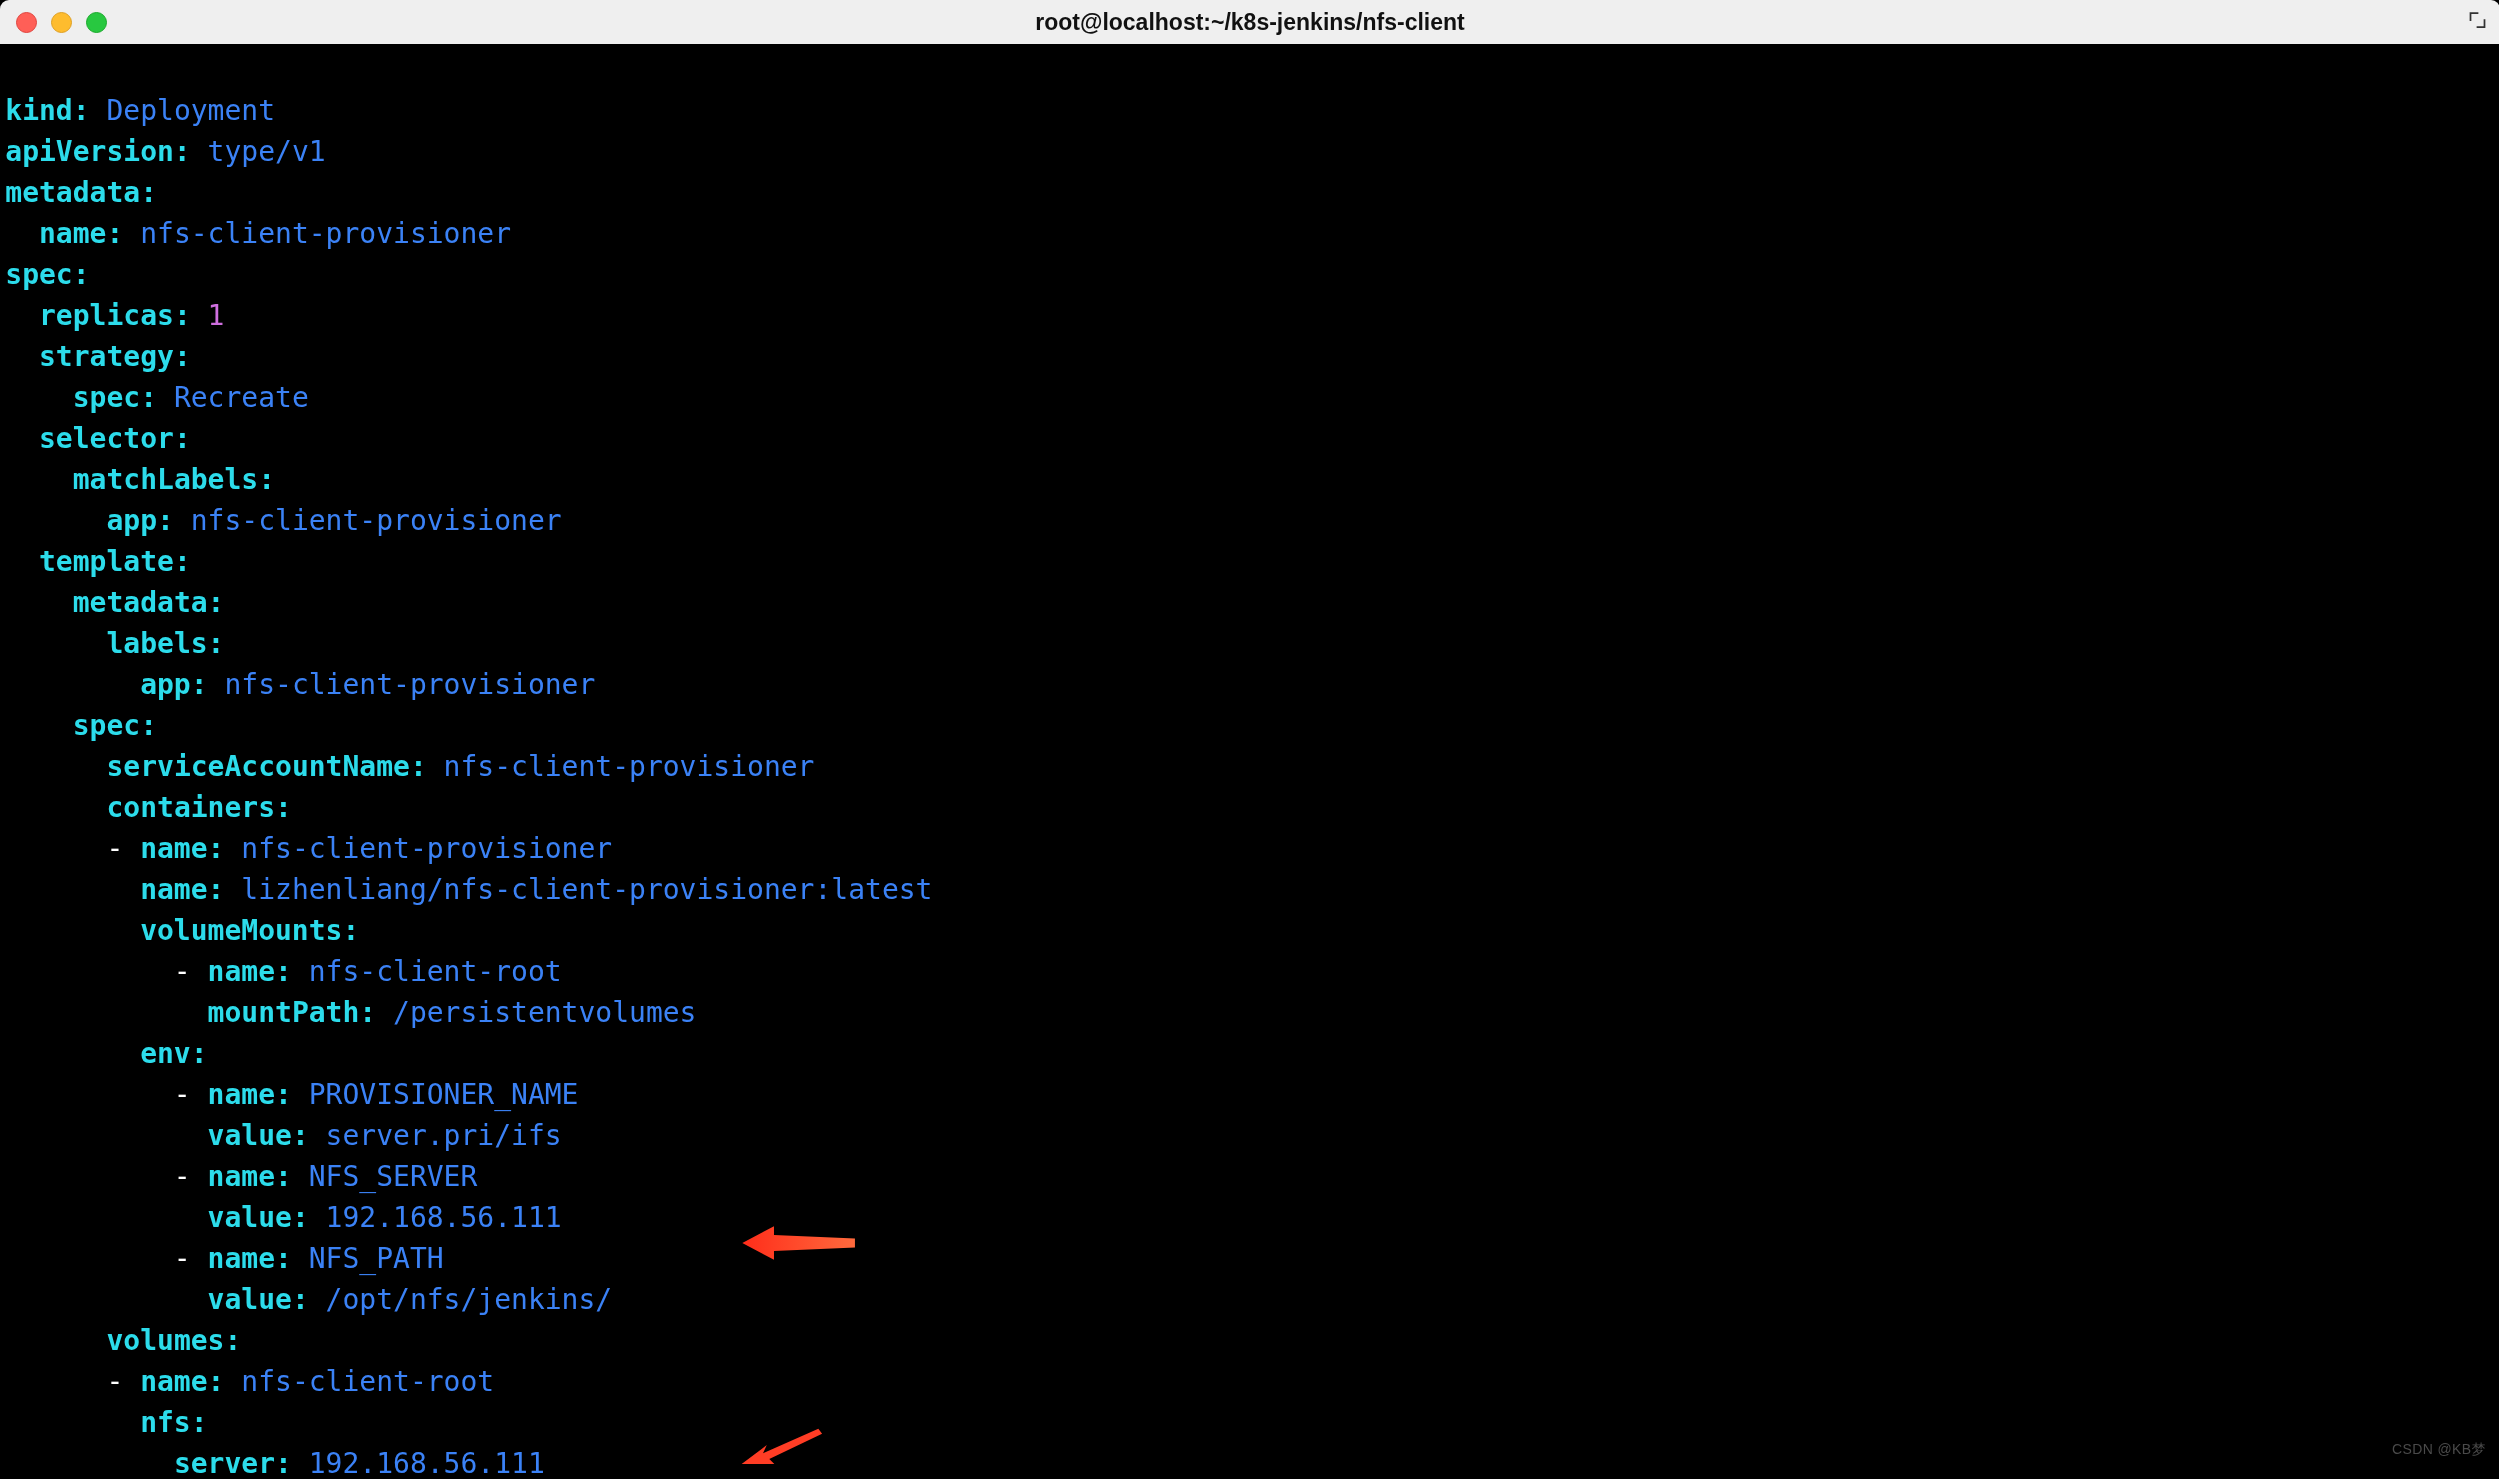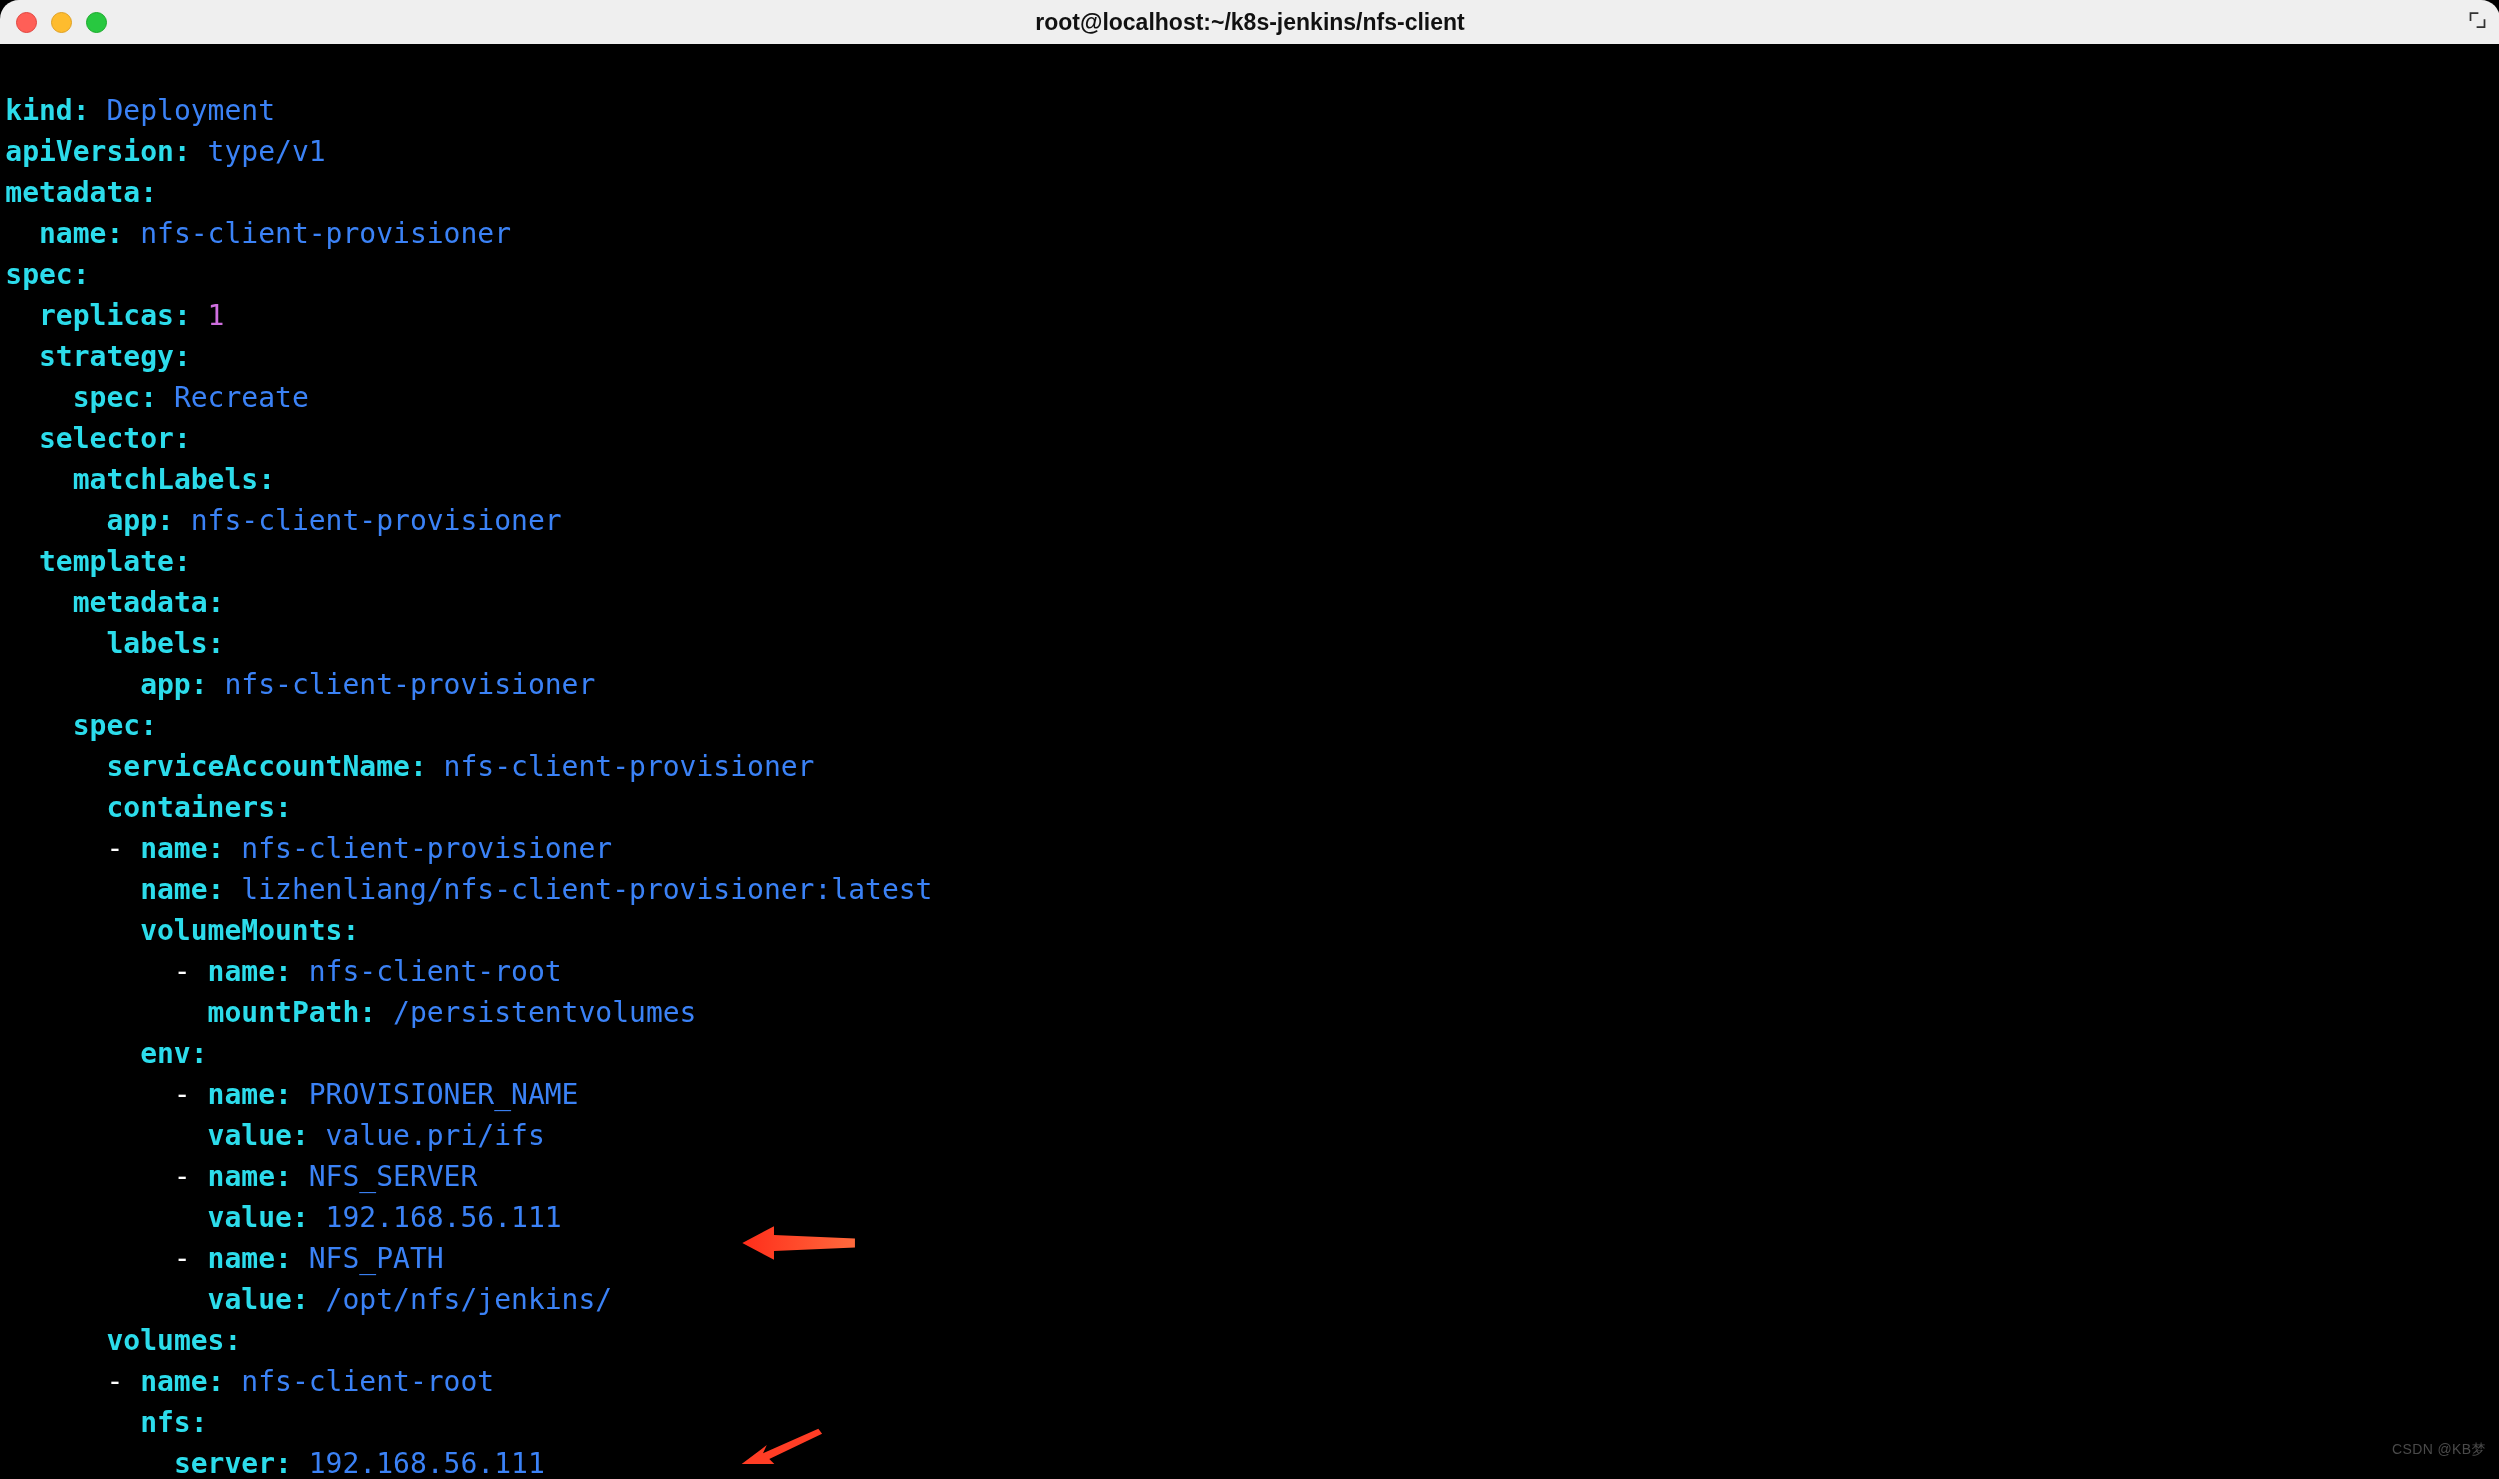--- a/index.html
+++ b/index.html
@@ -5,21 +5,21 @@
   * { margin: 0; padding: 0; box-sizing: border-box; }
   html, body { width: 2500px; height: 1480px; }
   body {
     font-family: -apple-system, Helvetica, Arial, sans-serif;
     background: #000;
   }
   .window {
     width: 2500px;
     height: 1480px;
     background: #000;
-    border-radius: 19px;
+    border-radius: 9px;
     overflow: hidden;
     display: flex;
     flex-direction: column;
   }
   .titlebar {
     height: 44px;
     background: #efefef;
     display: flex;
     align-items: center;
     padding: 0 16px;
@@ -116,21 +116,21 @@
 <span>    <span class="k">spec:</span></span>
 <span>      <span class="k">serviceAccountName:</span><span class="v"> nfs-client-provisioner</span></span>
 <span>      <span class="k">containers:</span></span>
 <span><span class="dash">      - </span><span class="k">name:</span><span class="v"> nfs-client-provisioner</span></span>
 <span>        <span class="k">name:</span><span class="v"> lizhenliang/nfs-client-provisioner:latest</span></span>
 <span>        <span class="k">volumeMounts:</span></span>
 <span><span class="dash">          - </span><span class="k">name:</span><span class="v"> nfs-client-root</span></span>
 <span>            <span class="k">mountPath:</span><span class="v"> /persistentvolumes</span></span>
 <span>        <span class="k">env:</span></span>
 <span><span class="dash">          - </span><span class="k">name:</span><span class="v"> PROVISIONER_NAME</span></span>
-<span>            <span class="k">value:</span><span class="v"> value.pri/ifs</span></span>
+<span>            <span class="k">value:</span><span class="v"> server.pri/ifs</span></span>
 <span><span class="dash">          - </span><span class="k">name:</span><span class="v"> NFS_SERVER</span></span>
 <span>            <span class="k">value:</span><span class="v"> 192.168.56.111</span></span>
 <span><span class="dash">          - </span><span class="k">name:</span><span class="v"> NFS_PATH</span></span>
 <span>            <span class="k">value:</span><span class="v"> /opt/nfs/jenkins/</span></span>
 <span>      <span class="k">volumes:</span></span>
 <span><span class="dash">      - </span><span class="k">name:</span><span class="v"> nfs-client-root</span></span>
 <span>        <span class="k">nfs:</span></span>
 <span>          <span class="k">server:</span><span class="v"> 192.168.56.111</span></span>
 
 

